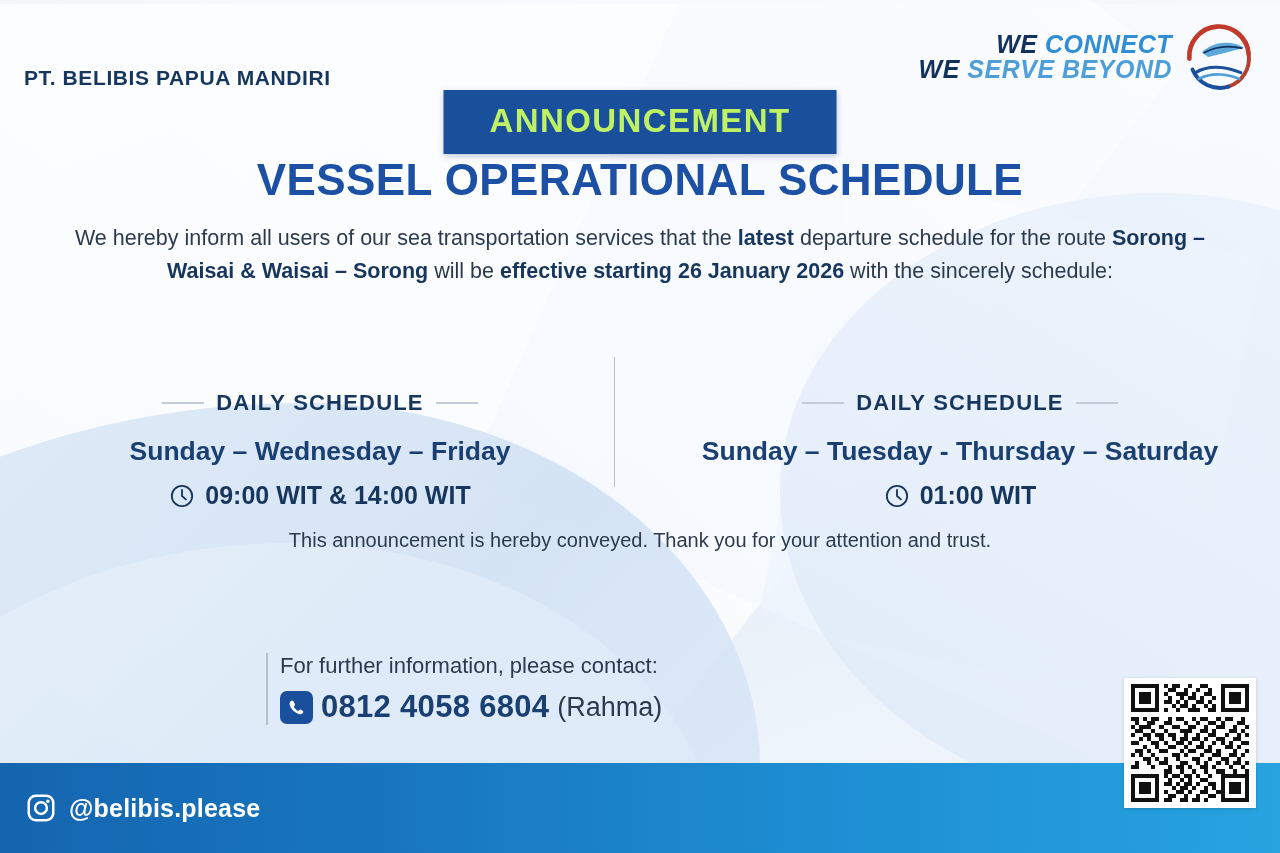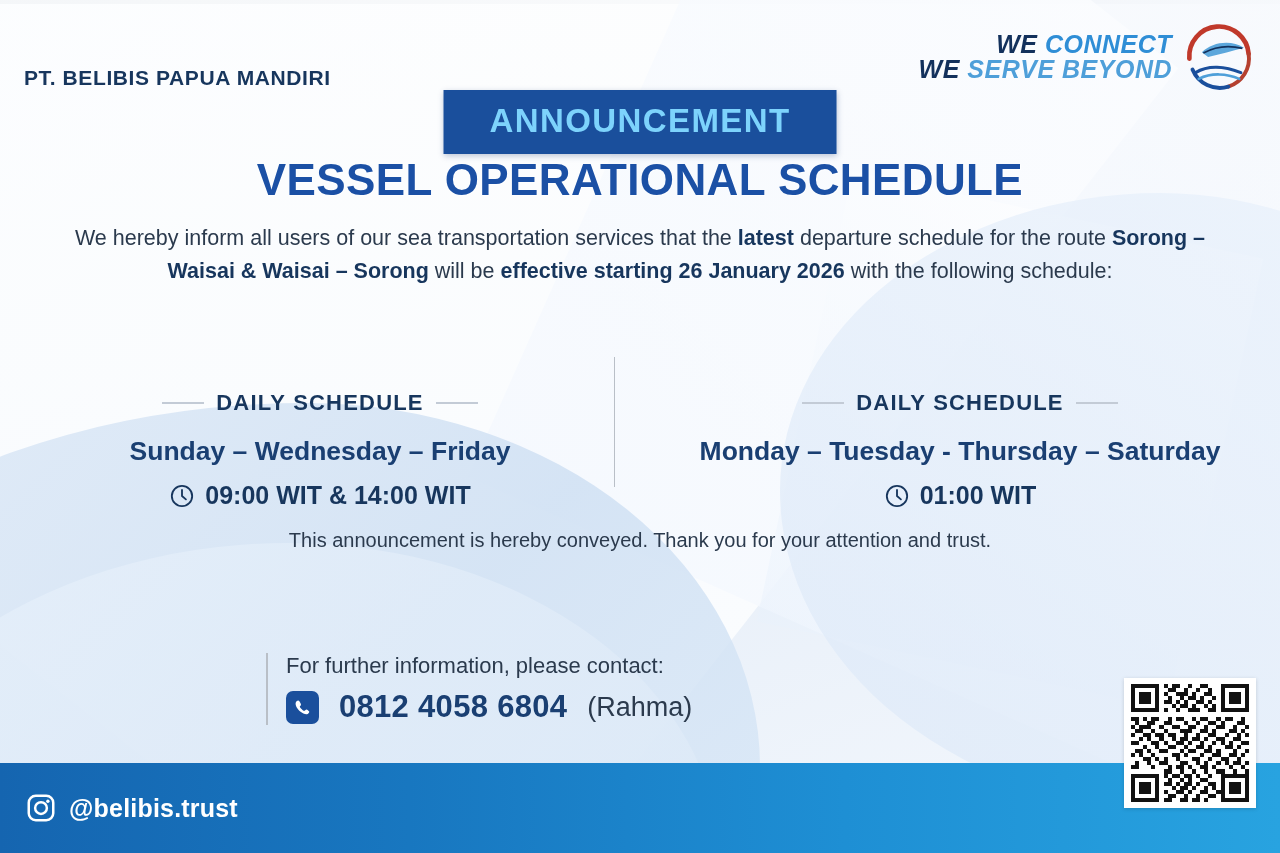--- a/index.html
+++ b/index.html
@@ -98,21 +98,21 @@
   .logo-l1 { color: #2f8ed6; }
   .logo-l2 { color: #4e9fd9; }
   .logo-mark { width: 78px; height: 78px; flex: 0 0 78px; }
 
   
   .ribbon {
     position: absolute;
     left: 50%; top: 90px;
     transform: translateX(-50%);
     background: #1a4f9c;
-    color: #7dd3fc;
+    color: #bef264;
     font-size: 33px;
     font-weight: bold;
     letter-spacing: 1.4px;
     padding: 12px 46px 14px 46px;
     box-shadow: 0 2px 6px rgba(20,55,110,.28);
     white-space: nowrap;
   }
 
   .main-title {
     position: absolute;
@@ -176,31 +176,31 @@
     text-align: center;
     font-size: 20px;
     line-height: 1.63;
     color: #2b3a4d;
   }
 
   
   .contact {
     position: absolute;
     left: 266px; top: 653px;
-    padding-left: 18px;
+    padding-left: 12px;
     border-left: 2px solid #b9bfc7;
   }
   .contact-label {
     font-size: 22px;
     color: #2b3a4d;
     white-space: nowrap;
   }
   .contact-row {
     margin-top: 10px;
-    display: flex; align-items: center; gap: 20px;
+    display: flex; align-items: center; gap: 8px;
   }
   .phone-badge {
     width: 33px; height: 33px; flex: 0 0 33px;
     background: #1a4f9c;
     border-radius: 7px;
     display: flex; align-items: center; justify-content: center;
   }
   .phone-number {
     font-size: 31px;
     font-weight: bold;
@@ -282,21 +282,21 @@
         <path d="M20 70 C36 60, 58 62, 78 70" fill="none" stroke="#1a4f9c" stroke-width="4" stroke-linecap="round"></path>
         <path d="M24 78 C40 70, 60 71, 76 78" fill="none" stroke="#4e9fd9" stroke-width="3.4" stroke-linecap="round"></path>
       </svg>
     </div>
 
     <div class="ribbon">ANNOUNCEMENT</div>
 
     <div class="main-title">VESSEL OPERATIONAL SCHEDULE</div>
 
     <div class="intro">
-      <span>We hereby inform all users of our sea transportation services that the </span><b>latest</b><span> departure schedule for the route </span><b>Sorong – Waisai &amp; Waisai – Sorong</b><span> will be </span><b>effective starting 26 January 2026</b><span> with the following schedule:</span>
+      <span>We hereby inform all users of our sea transportation services that the </span><b>latest</b><span> departure schedule for the route </span><b>Sorong – Waisai &amp; Waisai – Sorong</b><span> will be </span><b>effective starting 26 January 2026</b><span> with the sincerely schedule:</span>
     </div>
 
     <div class="schedules">
       <div class="col-divider"></div>
 
       <div class="sched-col">
         <div class="sched-head">
           <span class="rule"></span>
           <span>DAILY SCHEDULE</span>
           <span class="rule"></span>
@@ -310,21 +310,21 @@
           <span>09:00 WIT &amp; 14:00 WIT</span>
         </div>
       </div>
 
       <div class="sched-col">
         <div class="sched-head">
           <span class="rule"></span>
           <span>DAILY SCHEDULE</span>
           <span class="rule"></span>
         </div>
-        <div class="sched-days">Monday – Tuesday - Thursday – Saturday</div>
+        <div class="sched-days">Sunday – Tuesday - Thursday – Saturday</div>
         <div class="sched-time">
           <svg class="clock-icon" viewBox="0 0 24 24">
             <circle cx="12" cy="12" r="9.4" fill="none" stroke="#17365d" stroke-width="1.7"></circle>
             <path d="M12 6.4 L12 12 L15.6 15.1" fill="none" stroke="#17365d" stroke-width="1.7" stroke-linecap="round" stroke-linejoin="round"></path>
           </svg>
           <span>01:00 WIT</span>
         </div>
       </div>
     </div>
 
@@ -570,18 +570,18 @@
       </svg>
     </div>
 
     <div class="footer">
       <div class="footer-handle">
         <svg class="ig-icon" viewBox="0 0 24 24">
           <rect x="2.2" y="2.2" width="19.6" height="19.6" rx="5.6" ry="5.6" fill="none" stroke="#ffffff" stroke-width="2"></rect>
           <circle cx="12" cy="12" r="4.7" fill="none" stroke="#ffffff" stroke-width="2"></circle>
           <circle cx="17.5" cy="6.6" r="1.35" fill="#ffffff"></circle>
         </svg>
-        <span class="handle-text">@belibis.trust</span>
+        <span class="handle-text">@belibis.please</span>
       </div>
     </div>
 
   </div>
 </div>
 
 </body></html>

